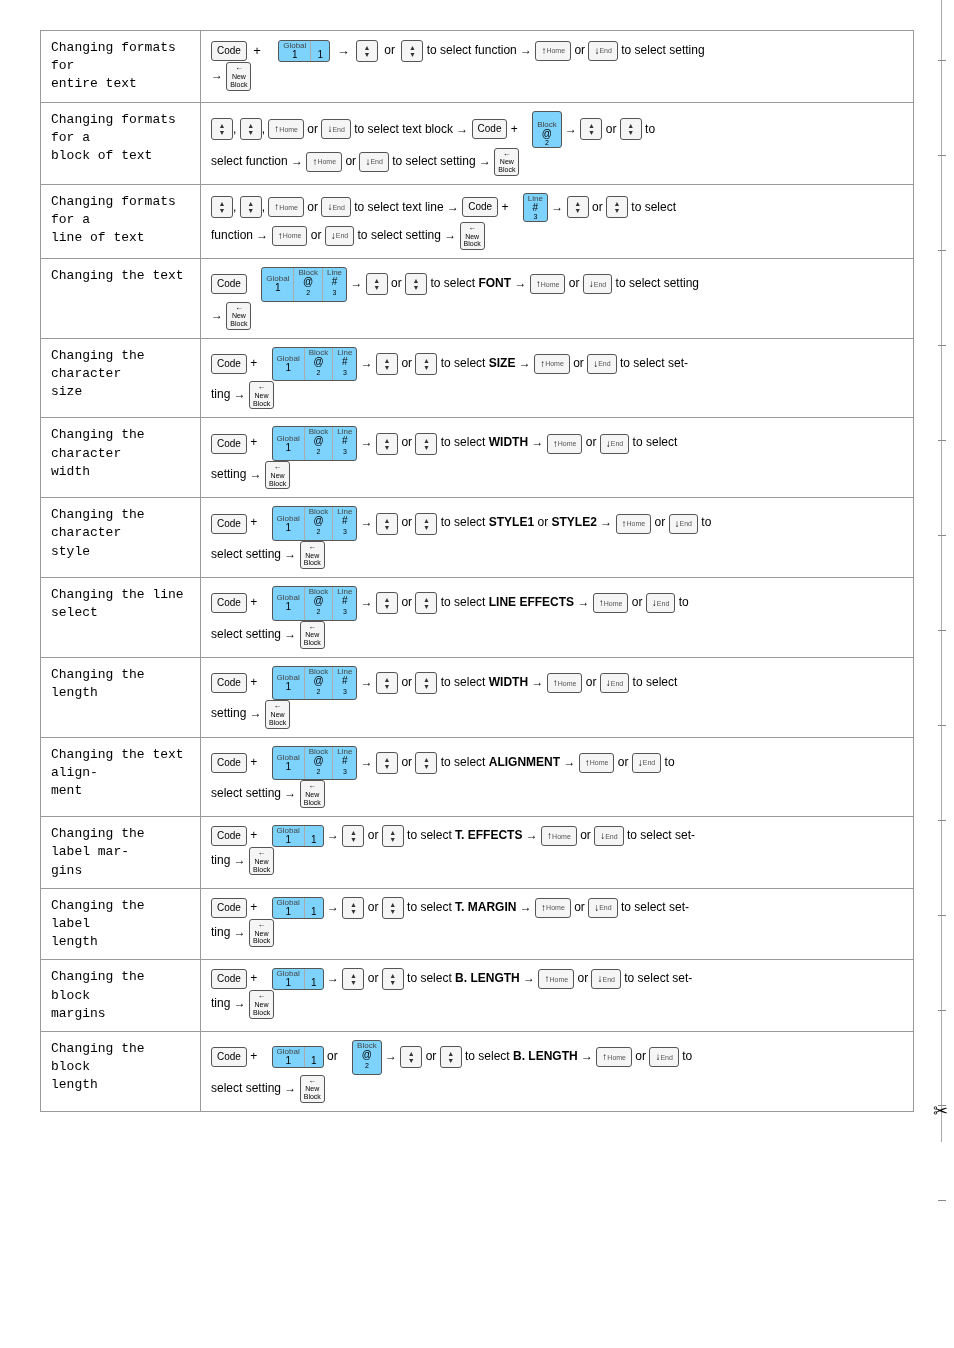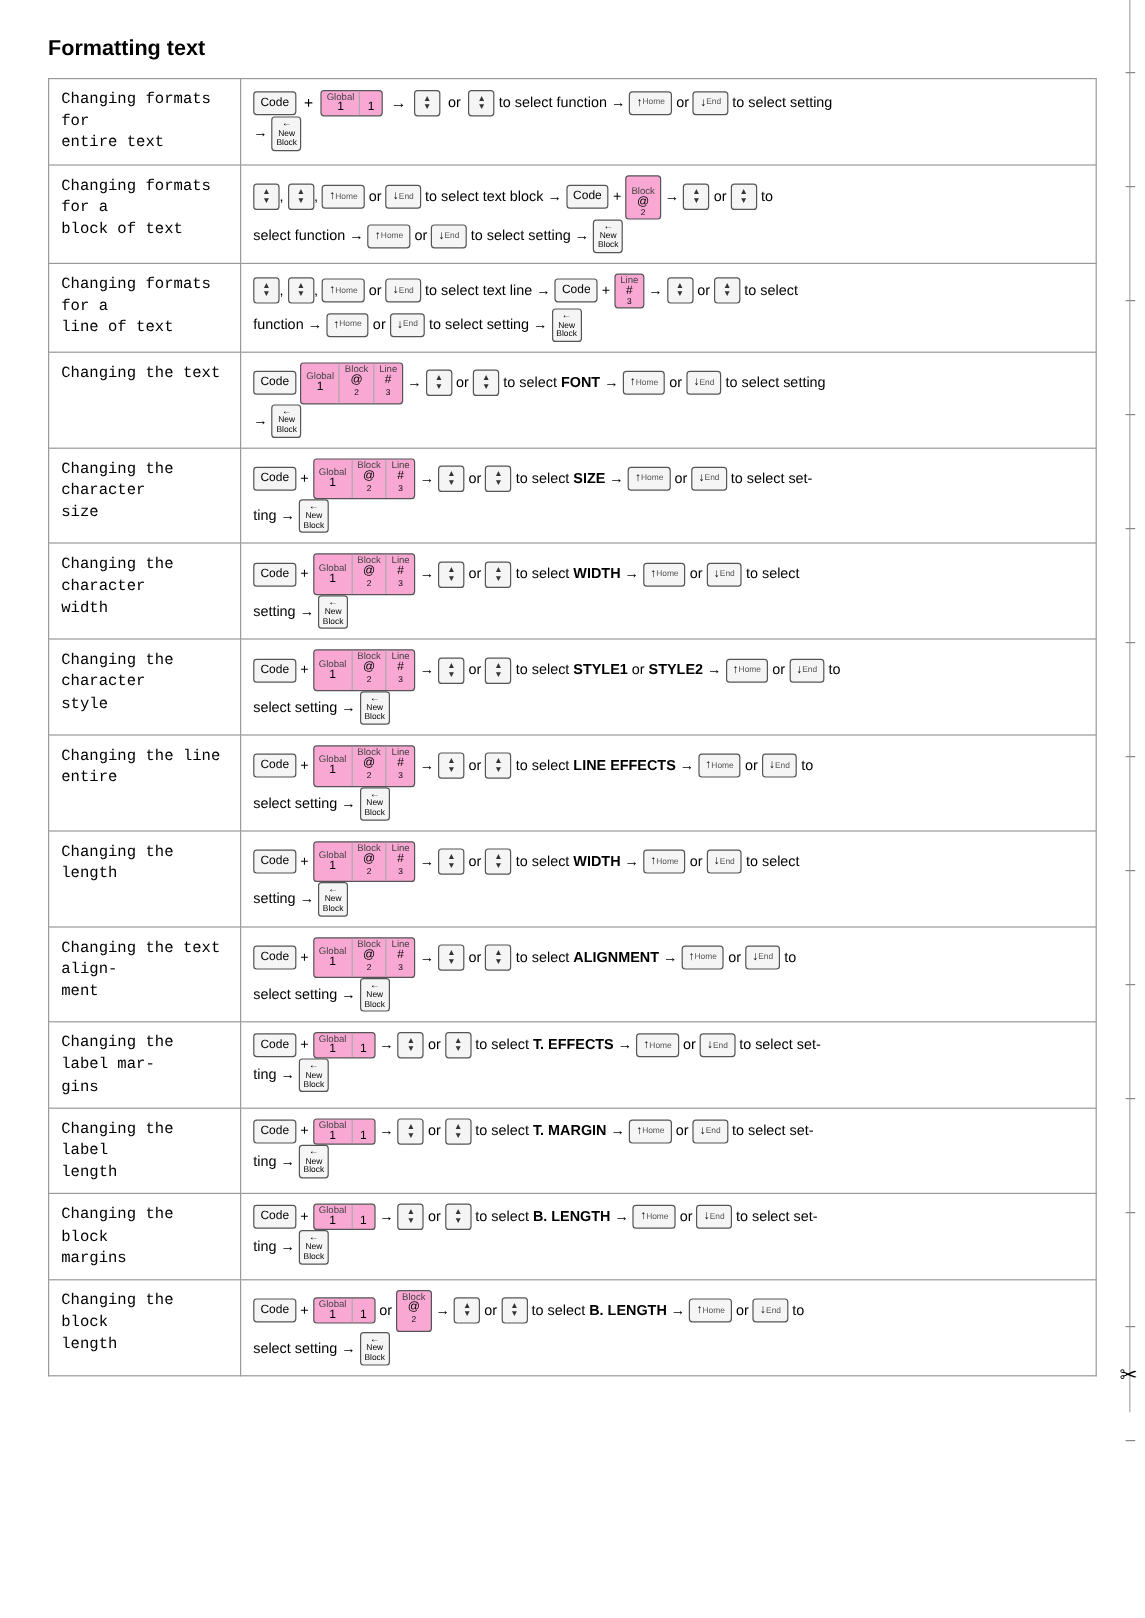--- a/index.html
+++ b/index.html
@@ -91,22 +91,23 @@
       font-weight: bold;
       text-align: center;
     }
 
     .key-group {
       display: inline-flex;
       align-items: stretch;
       border: 1px solid #555;
       border-radius: 3px;
       overflow: hidden;
-      background: #f9a8d4;
+      background: #7dd3fc;
       vertical-align: middle;
+      margin-left: 11px;
     }
 
     .key-group .kg-section {
       display: flex;
       flex-direction: column;
       align-items: center;
       justify-content: center;
       padding: 1px 4px;
       border-right: 1px solid #aaa;
       font-size: 9px;
@@ -183,21 +184,20 @@
     <div style="width:8px; height:1px; background:#888; margin-bottom:94px;"></div>
     <div style="width:8px; height:1px; background:#888; margin-bottom:94px;"></div>
     <div style="width:8px; height:1px; background:#888; margin-bottom:94px;"></div>
     <div style="width:8px; height:1px; background:#888; margin-bottom:94px;"></div>
     <div style="width:8px; height:1px; background:#888; margin-bottom:94px;"></div>
     <div style="width:8px; height:1px; background:#888; margin-bottom:94px;"></div>
     <div style="width:8px; height:1px; background:#888; margin-bottom:94px;"></div>
     <div style="width:8px; height:1px; background:#888;"></div>
   </div>
 
-  <h1>Formatting text</h1>
 
   <table class="main-table">
 
     <tbody>
         <tr>
       <td>Changing formats for<br>entire text</td>
       <td>
         <div class="cell-content">
           
           <span class="key">
@@ -594,21 +594,21 @@
           <span class="new-block-key">
                 <span>←</span>
                 <span style="font-size:7px;">New</span>
                 <span style="font-size:7px;">Block</span>
               </span>
         </div>
       </td>
     </tr>
 
     <tr>
-      <td>Changing the line entire</td>
+      <td>Changing the line select</td>
       <td>
         <div class="cell-content">
           <span class="key">
                 <span class="key-label">Code</span>
               </span>
           +
           <span class="key-group">
             <span class="kg-section">
                   <span class="top">Global</span>
                   <span class="bottom">1</span>

